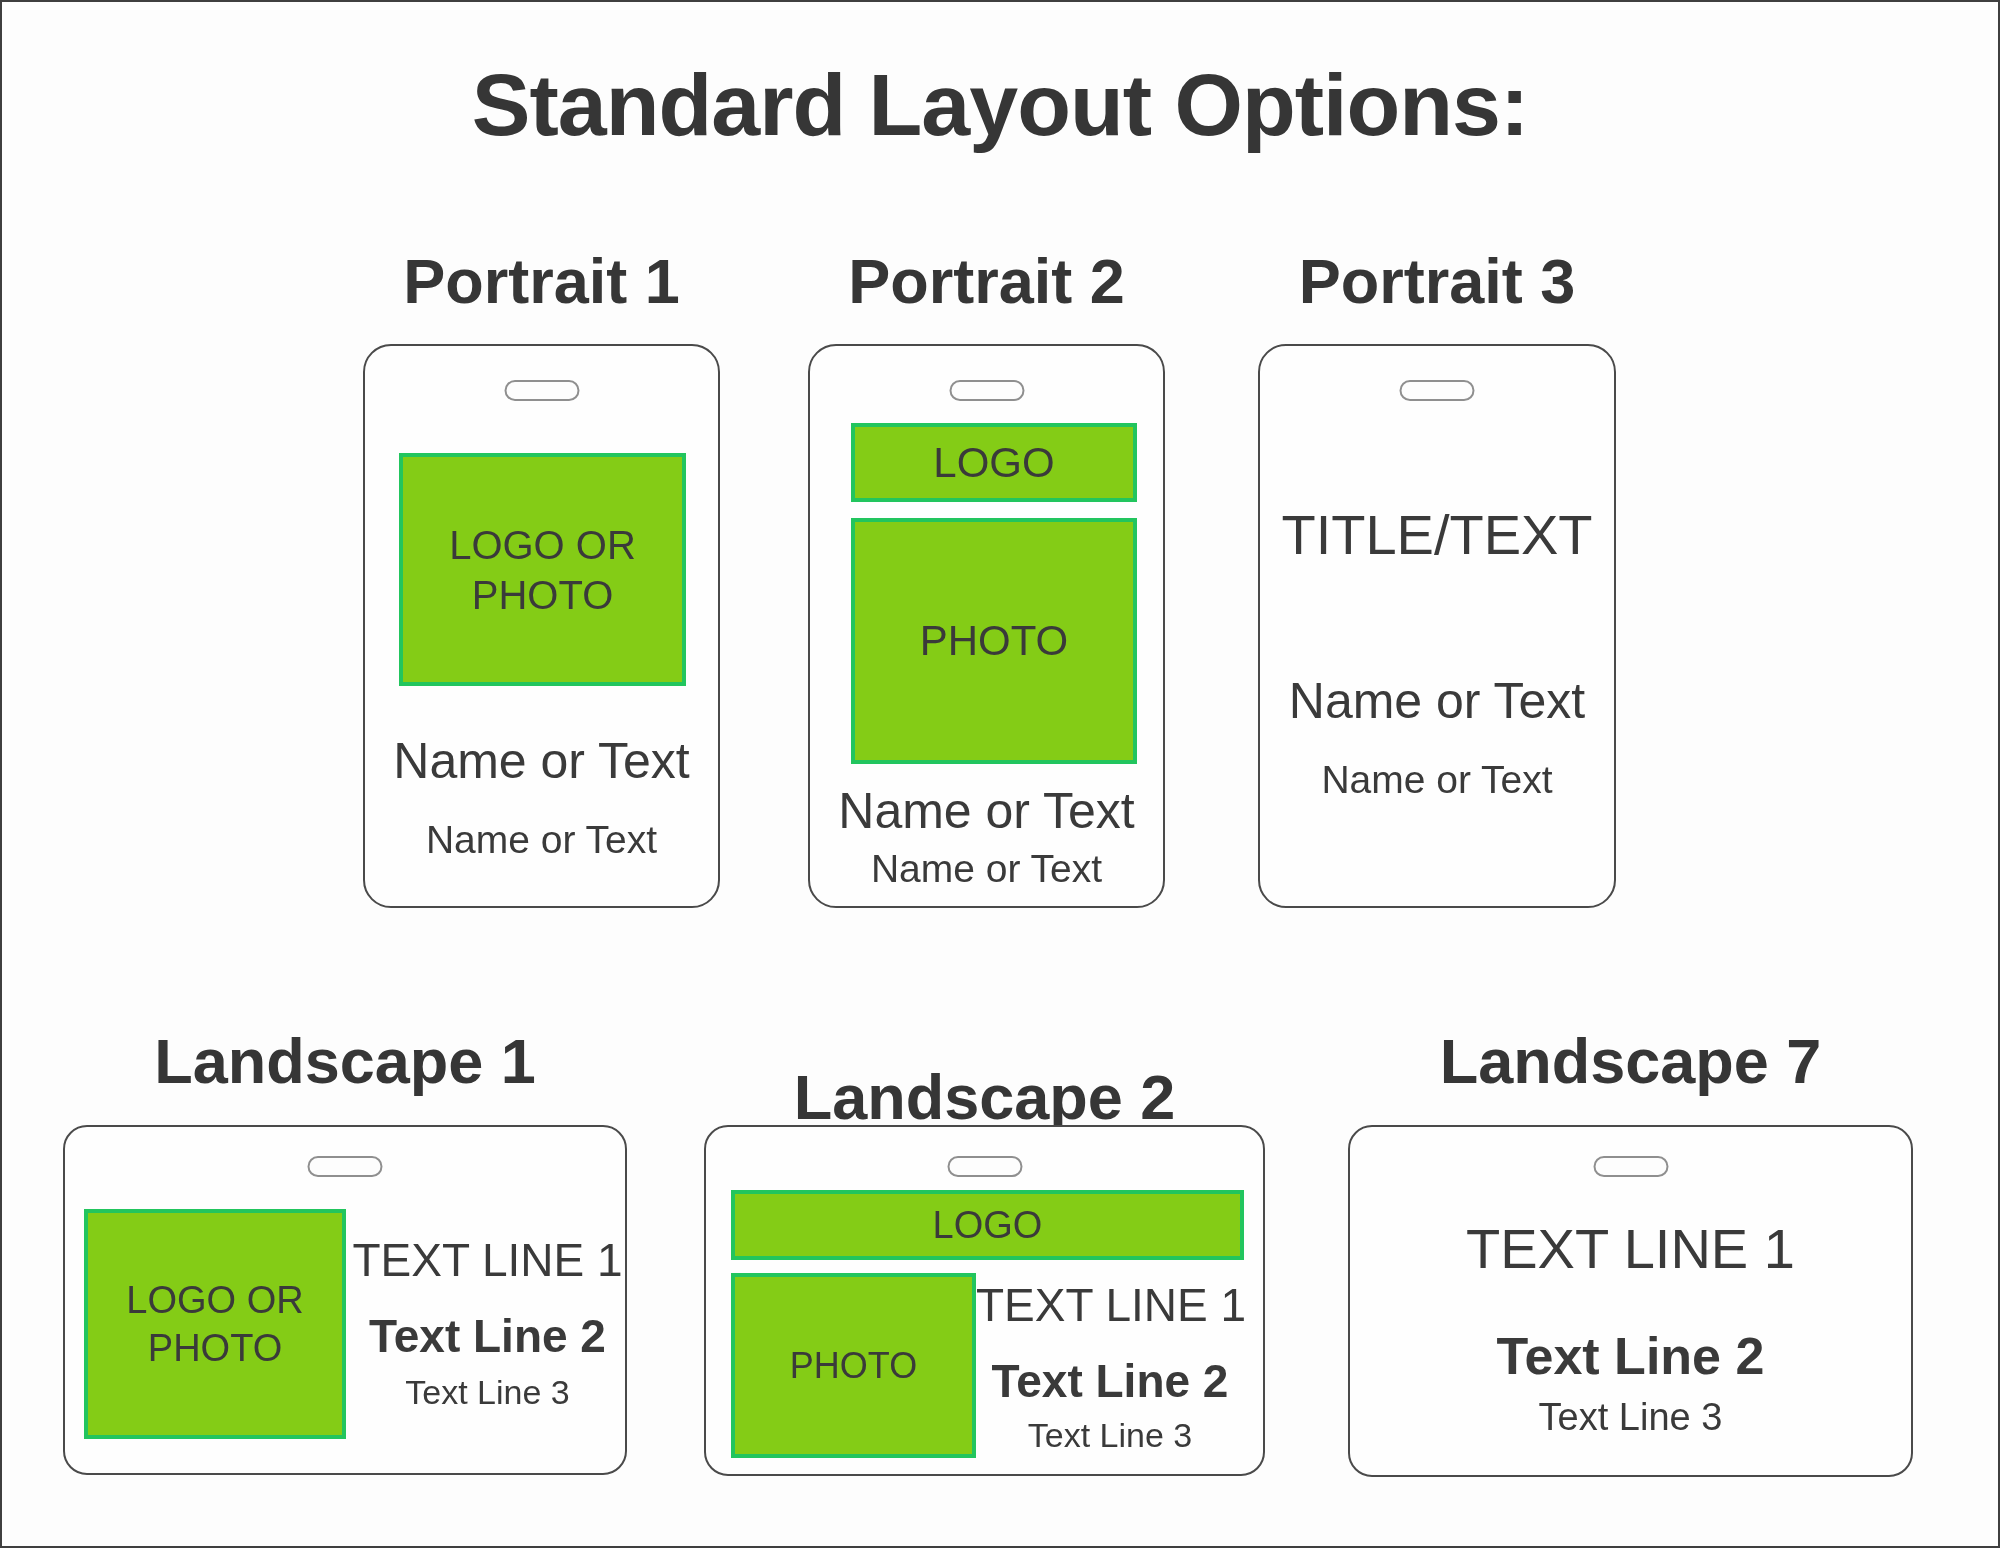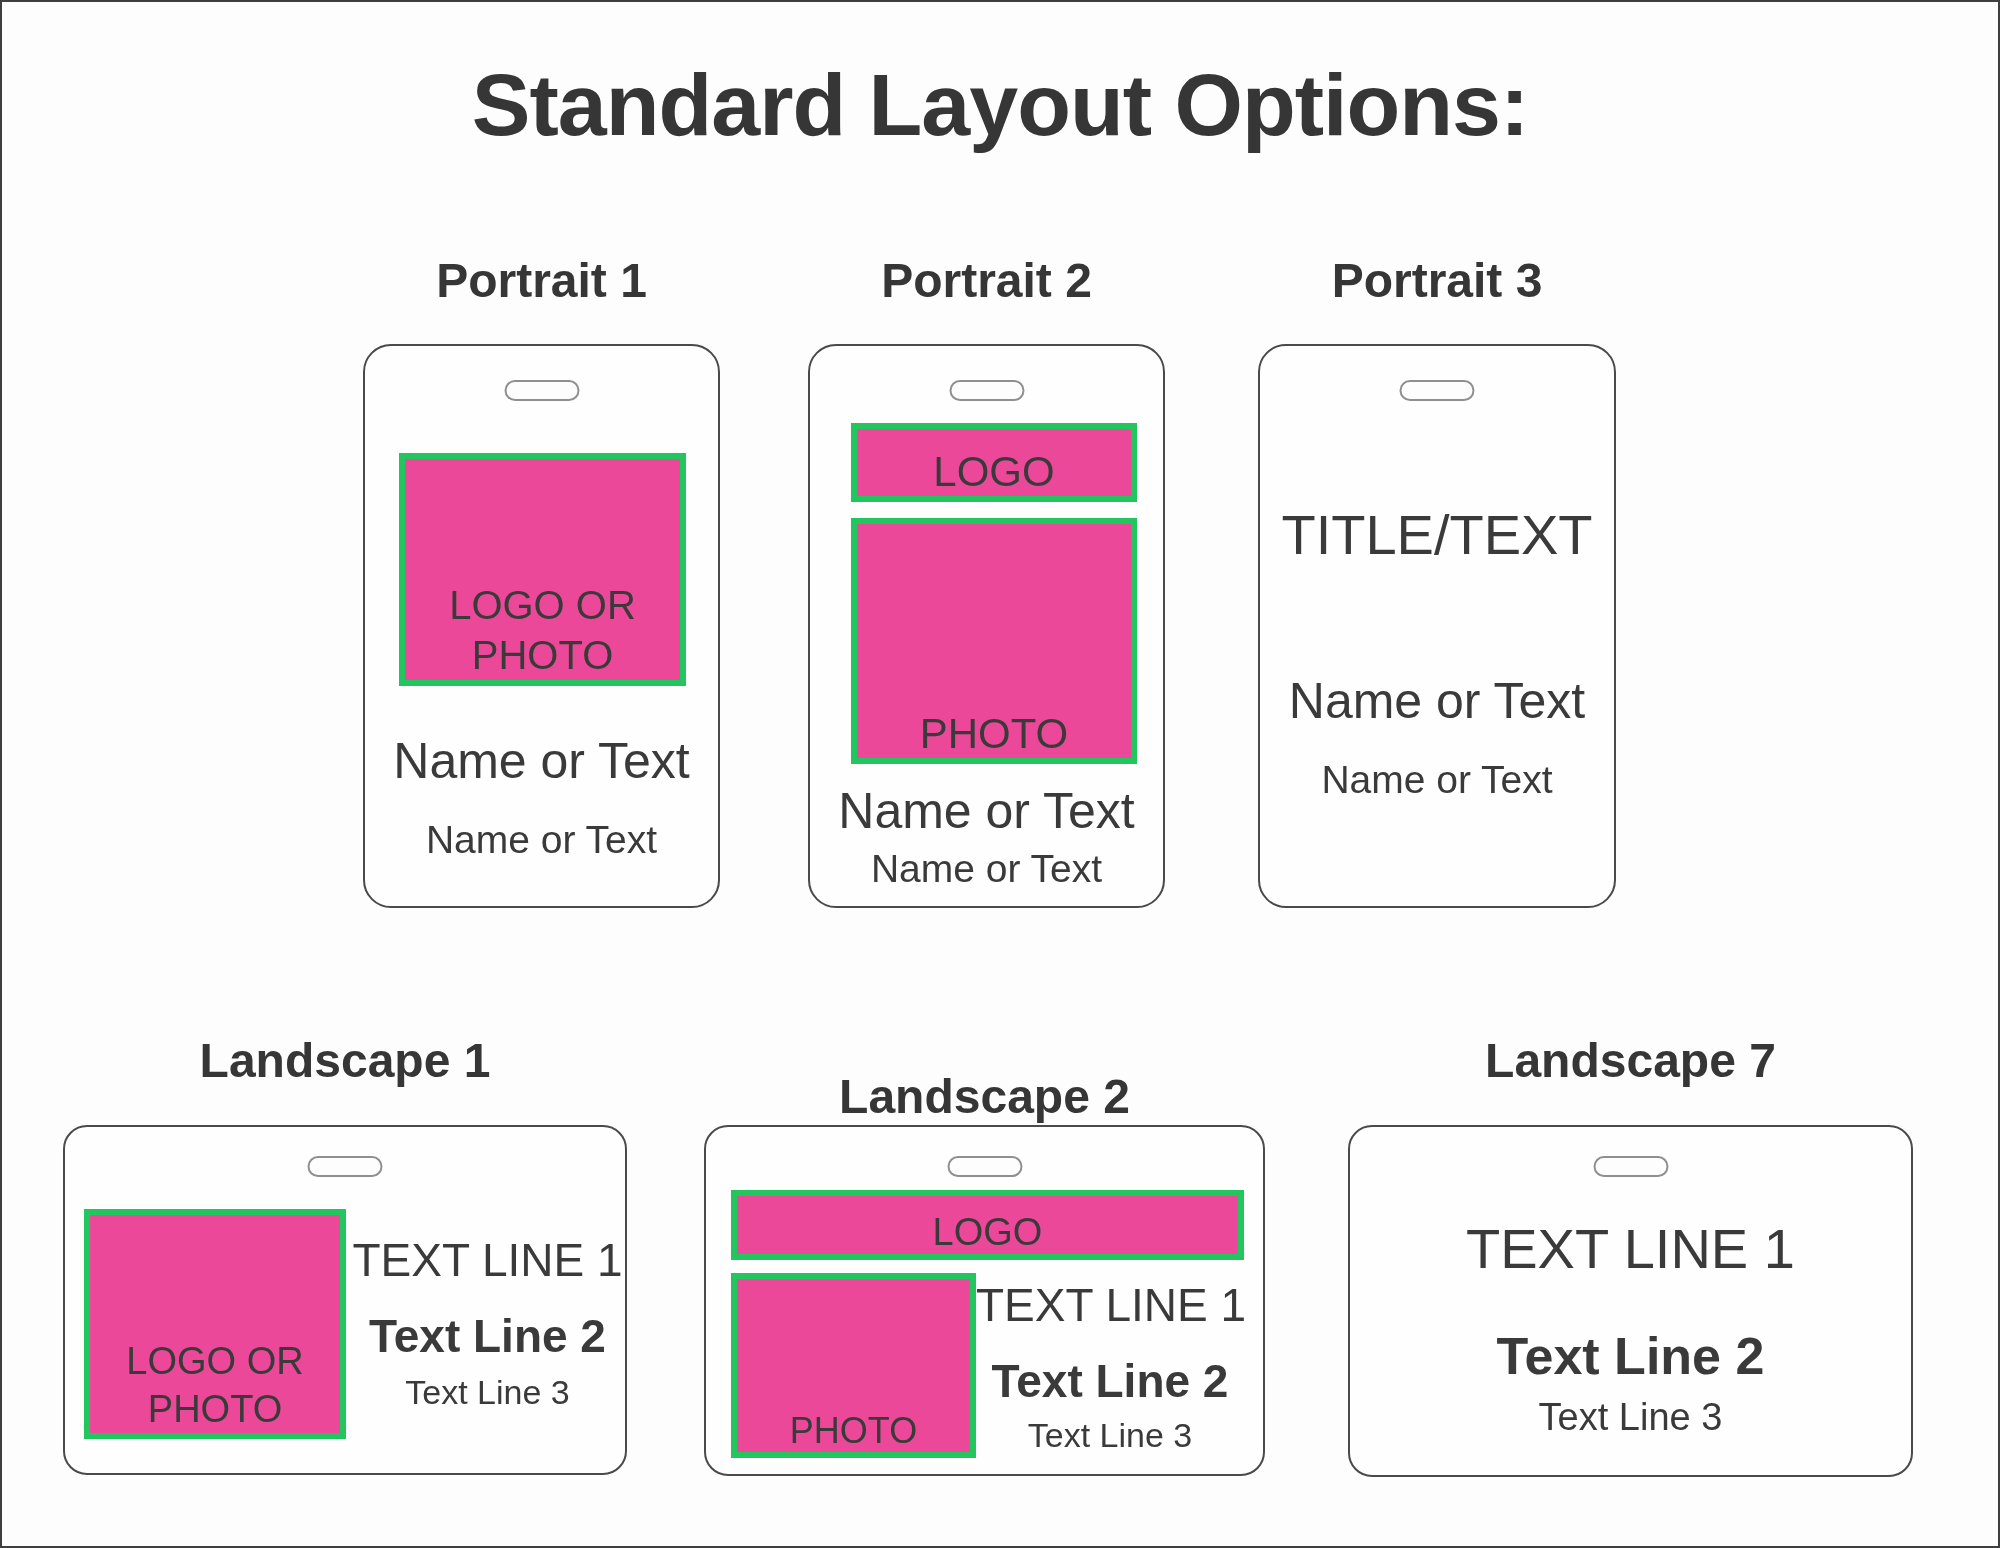--- a/index.html
+++ b/index.html
@@ -12,38 +12,38 @@
     overflow:hidden;
     padding-left:25px;
   }
   .main-title {
     position:absolute; top:52px; left:0; width:100%;
     text-align:center; font-size:88px; font-weight:700;
     letter-spacing:-1px; color:#363636;
   }
   .card-title {
     position:absolute; text-align:center;
-    font-size:48px; font-weight:700; line-height:58px; color:#363636;
+    font-size:63px; font-weight:700; line-height:58px; color:#363636;
   }
   .card {
     position:absolute; background:#fefefe;
     border:2px solid #4a4a4a; box-sizing:border-box;
   }
   .card.portrait { border-radius:28px; }
   .card.landscape { border-radius:24px; }
   .pill {
     position:absolute; left:50%; transform:translateX(-50%);
     top:34px; width:75px; height:21px;
     border:2px solid #8f8f8f; border-radius:11px;
     background:#fdfdfd; box-sizing:border-box;
   }
   .inner-box {
-    position:absolute; border:6px solid #22c55e; box-sizing:border-box;
-    display:flex; align-items:flex-end; justify-content:center;
-    text-align:center; background:#ec4899;
+    position:absolute; border:4px solid #22c55e; box-sizing:border-box;
+    display:flex; align-items:center; justify-content:center;
+    text-align:center; background:#84cc16;
   }
   .txt {
     position:absolute; text-align:center; white-space:nowrap;
   }
   
   .p1-box   { left:34px;  top:107px; width:287px; height:233px; font-size:40px; line-height:50px; }
   .p1-name1 { left:0; width:100%; top:385px; font-size:50px; line-height:60px; }
   .p1-name2 { left:0; width:100%; top:471px; font-size:39px; line-height:46px; }
   
   .p2-logo  { left:41px; top:77px;  width:286px; height:79px;  font-size:42px; }

